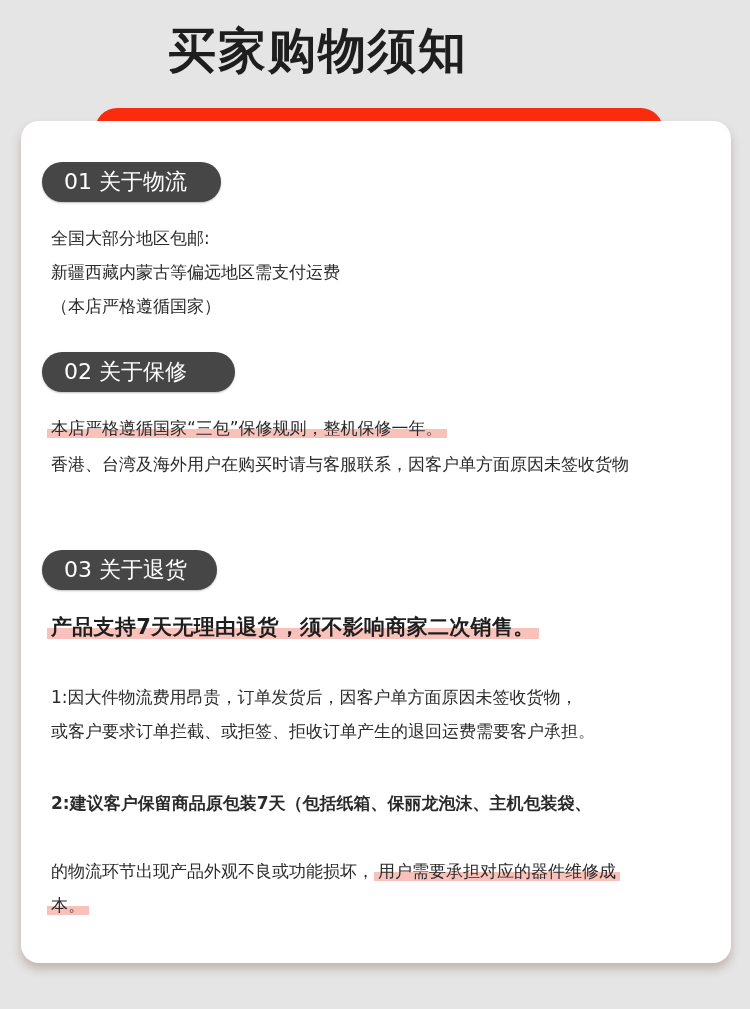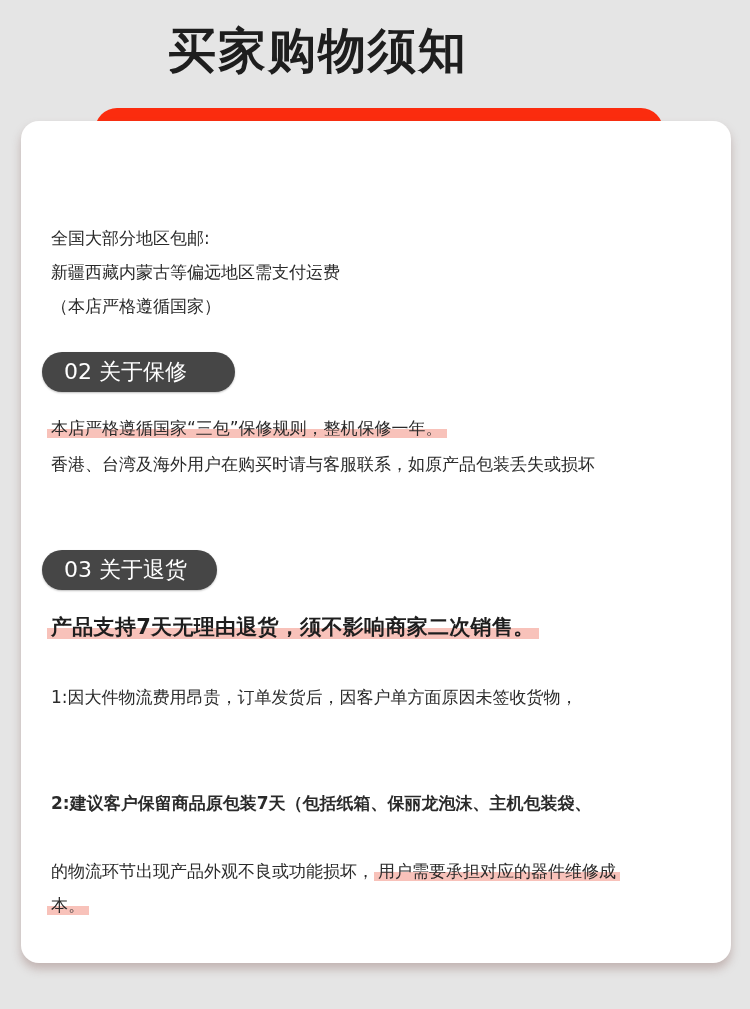--- a/index.html
+++ b/index.html
@@ -76,35 +76,37 @@
   </style>
 </head>
 <body>
 
 <div class="page-title">买家购物须知</div>
 
 <div class="red-tab"></div>
 
 <div class="card">
 
+  <div class="pill" style="top:41px; width:179px;">01 关于物流</div>
   <div class="text" style="top:105px;">全国大部分地区包邮:</div>
   <div class="text" style="top:139px;">新疆西藏内蒙古等偏远地区需支付运费</div>
   <div class="text" style="top:173px;">（本店严格遵循国家）</div>
 
   <div class="pill" style="top:231px; width:193px;">02 关于保修</div>
   <div class="text" style="top:295px;text-align:right;">
     <span class="hl">本店严格遵循国家“三包”保修规则，整机保修一年。</span>
   </div>
-  <div class="text" style="top:331px;">香港、台湾及海外用户在购买时请与客服联系，如原产品包装丢失或损坏</div>
+  <div class="text" style="top:331px;">香港、台湾及海外用户在购买时请与客服联系，因客户单方面原因未签收货物</div>
 
   <div class="pill" style="top:429px; width:175px;">03 关于退货</div>
   <div class="text bold-line" style="top:494px;">
     <span class="hl">产品支持7天无理由退货，须不影响商家二次销售。</span>
   </div>
   <div class="text" style="top:564px;">1:因大件物流费用昂贵，订单发货后，因客户单方面原因未签收货物，</div>
+  <div class="text" style="top:598px;">或客户要求订单拦截、或拒签、拒收订单产生的退回运费需要客户承担。</div>
   <div class="text" style="top:670px;font-weight:bold;">2:建议客户保留商品原包装7天（包括纸箱、保丽龙泡沫、主机包装袋、</div>
   <div class="text" style="top:738px;">
     <span>的物流环节出现产品外观不良或功能损坏，</span><span class="hl-inline">用户需要承担对应的器件维修成</span>
   </div>
   <div class="text" style="top:772px;">
     <span class="hl">本。</span>
   </div>
 </div>
 
 </body></html>

